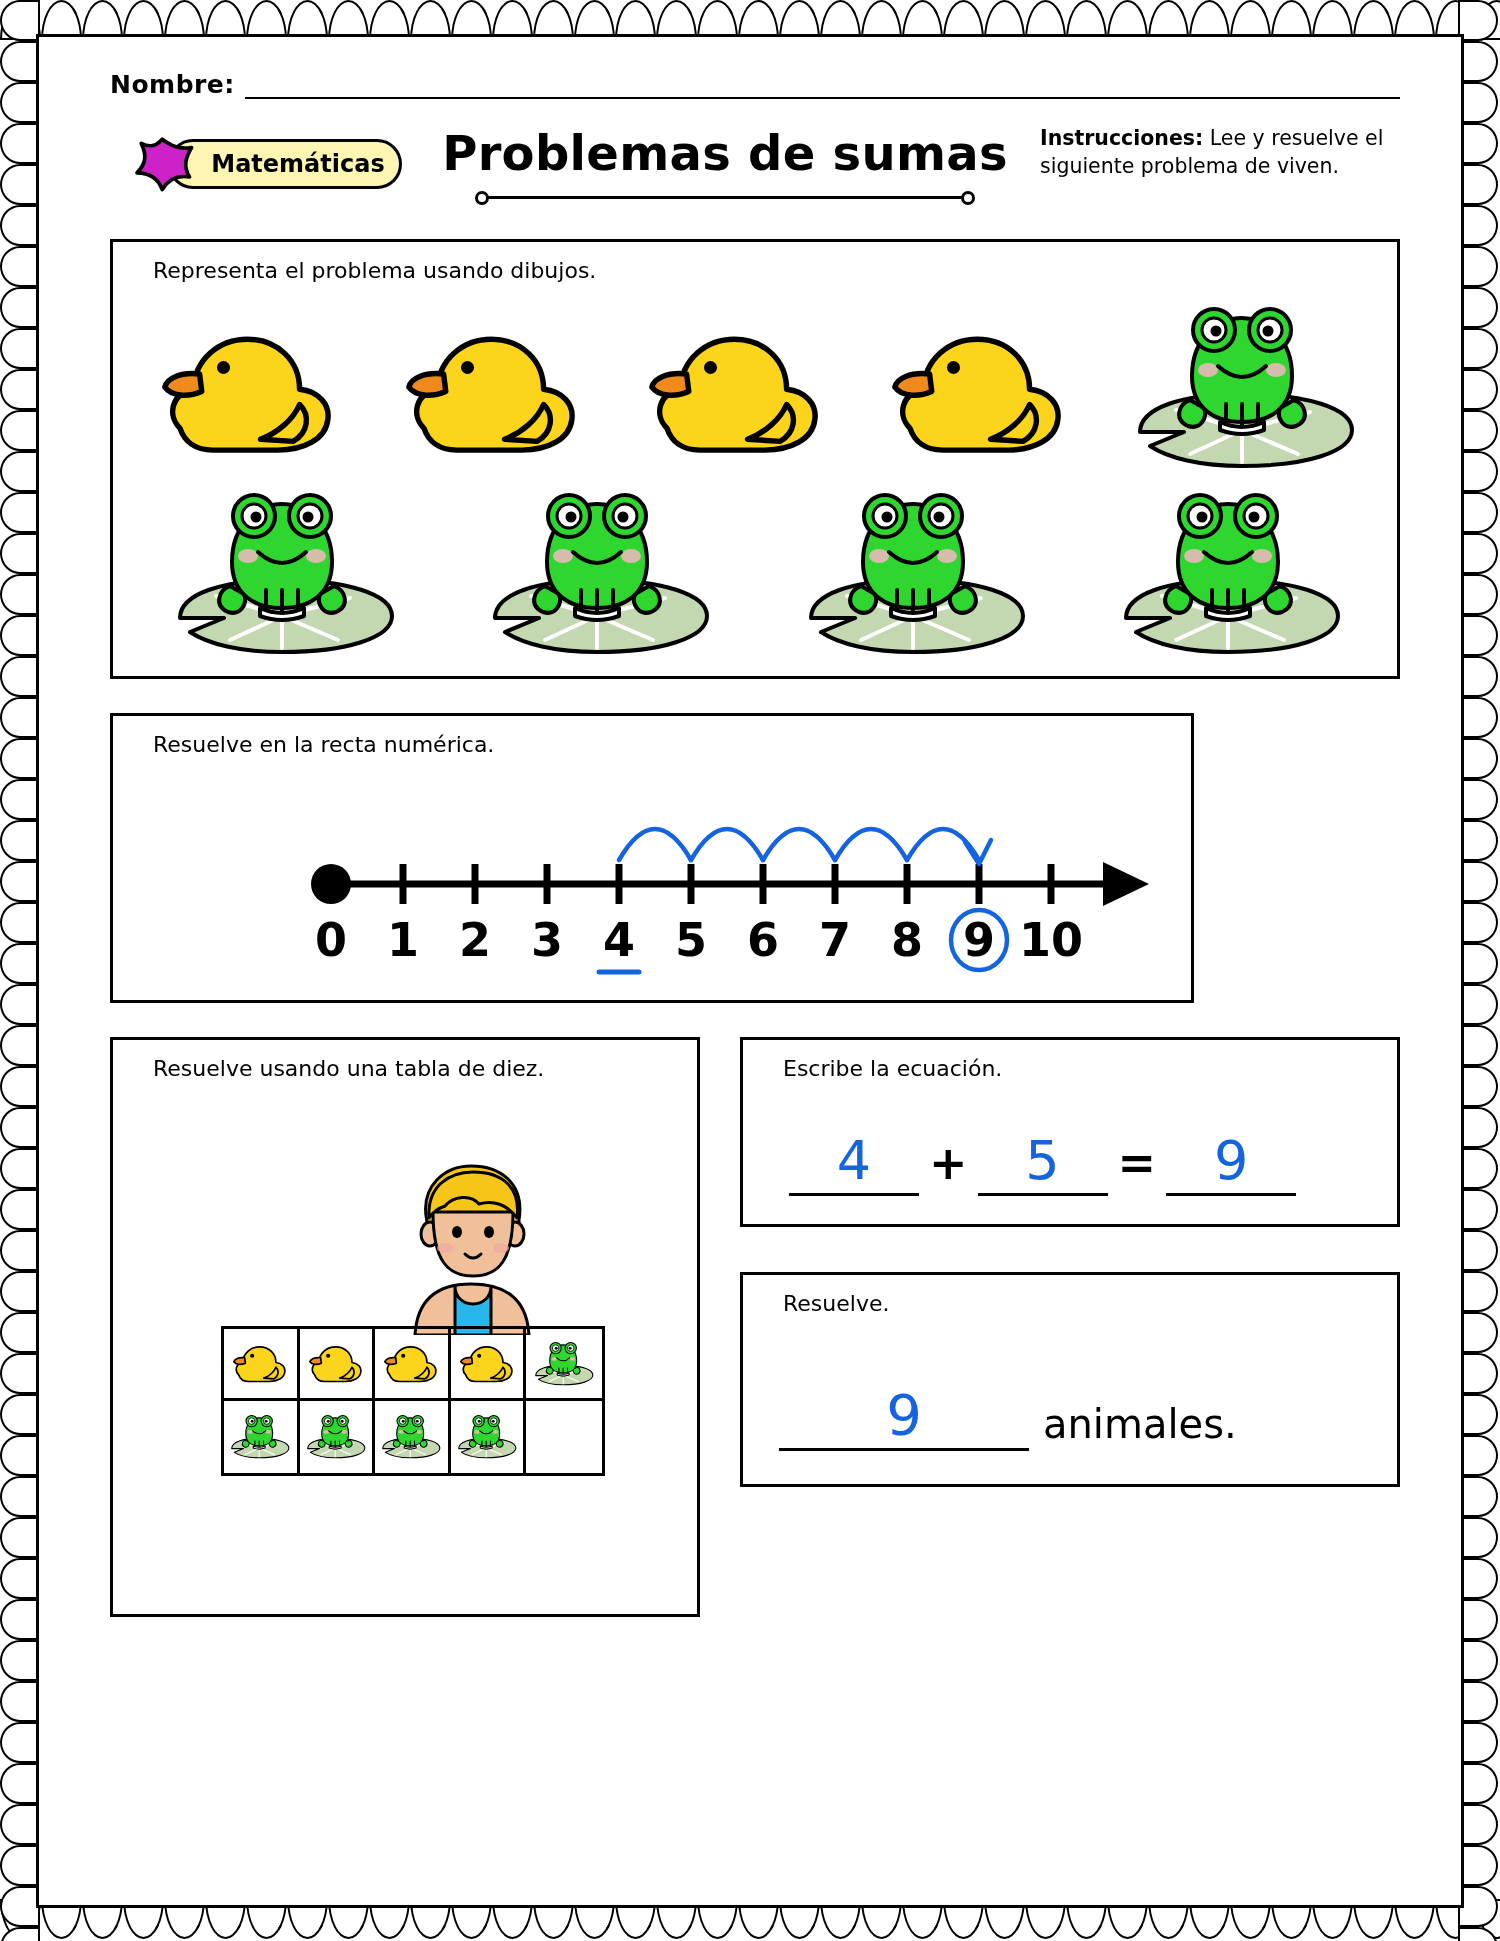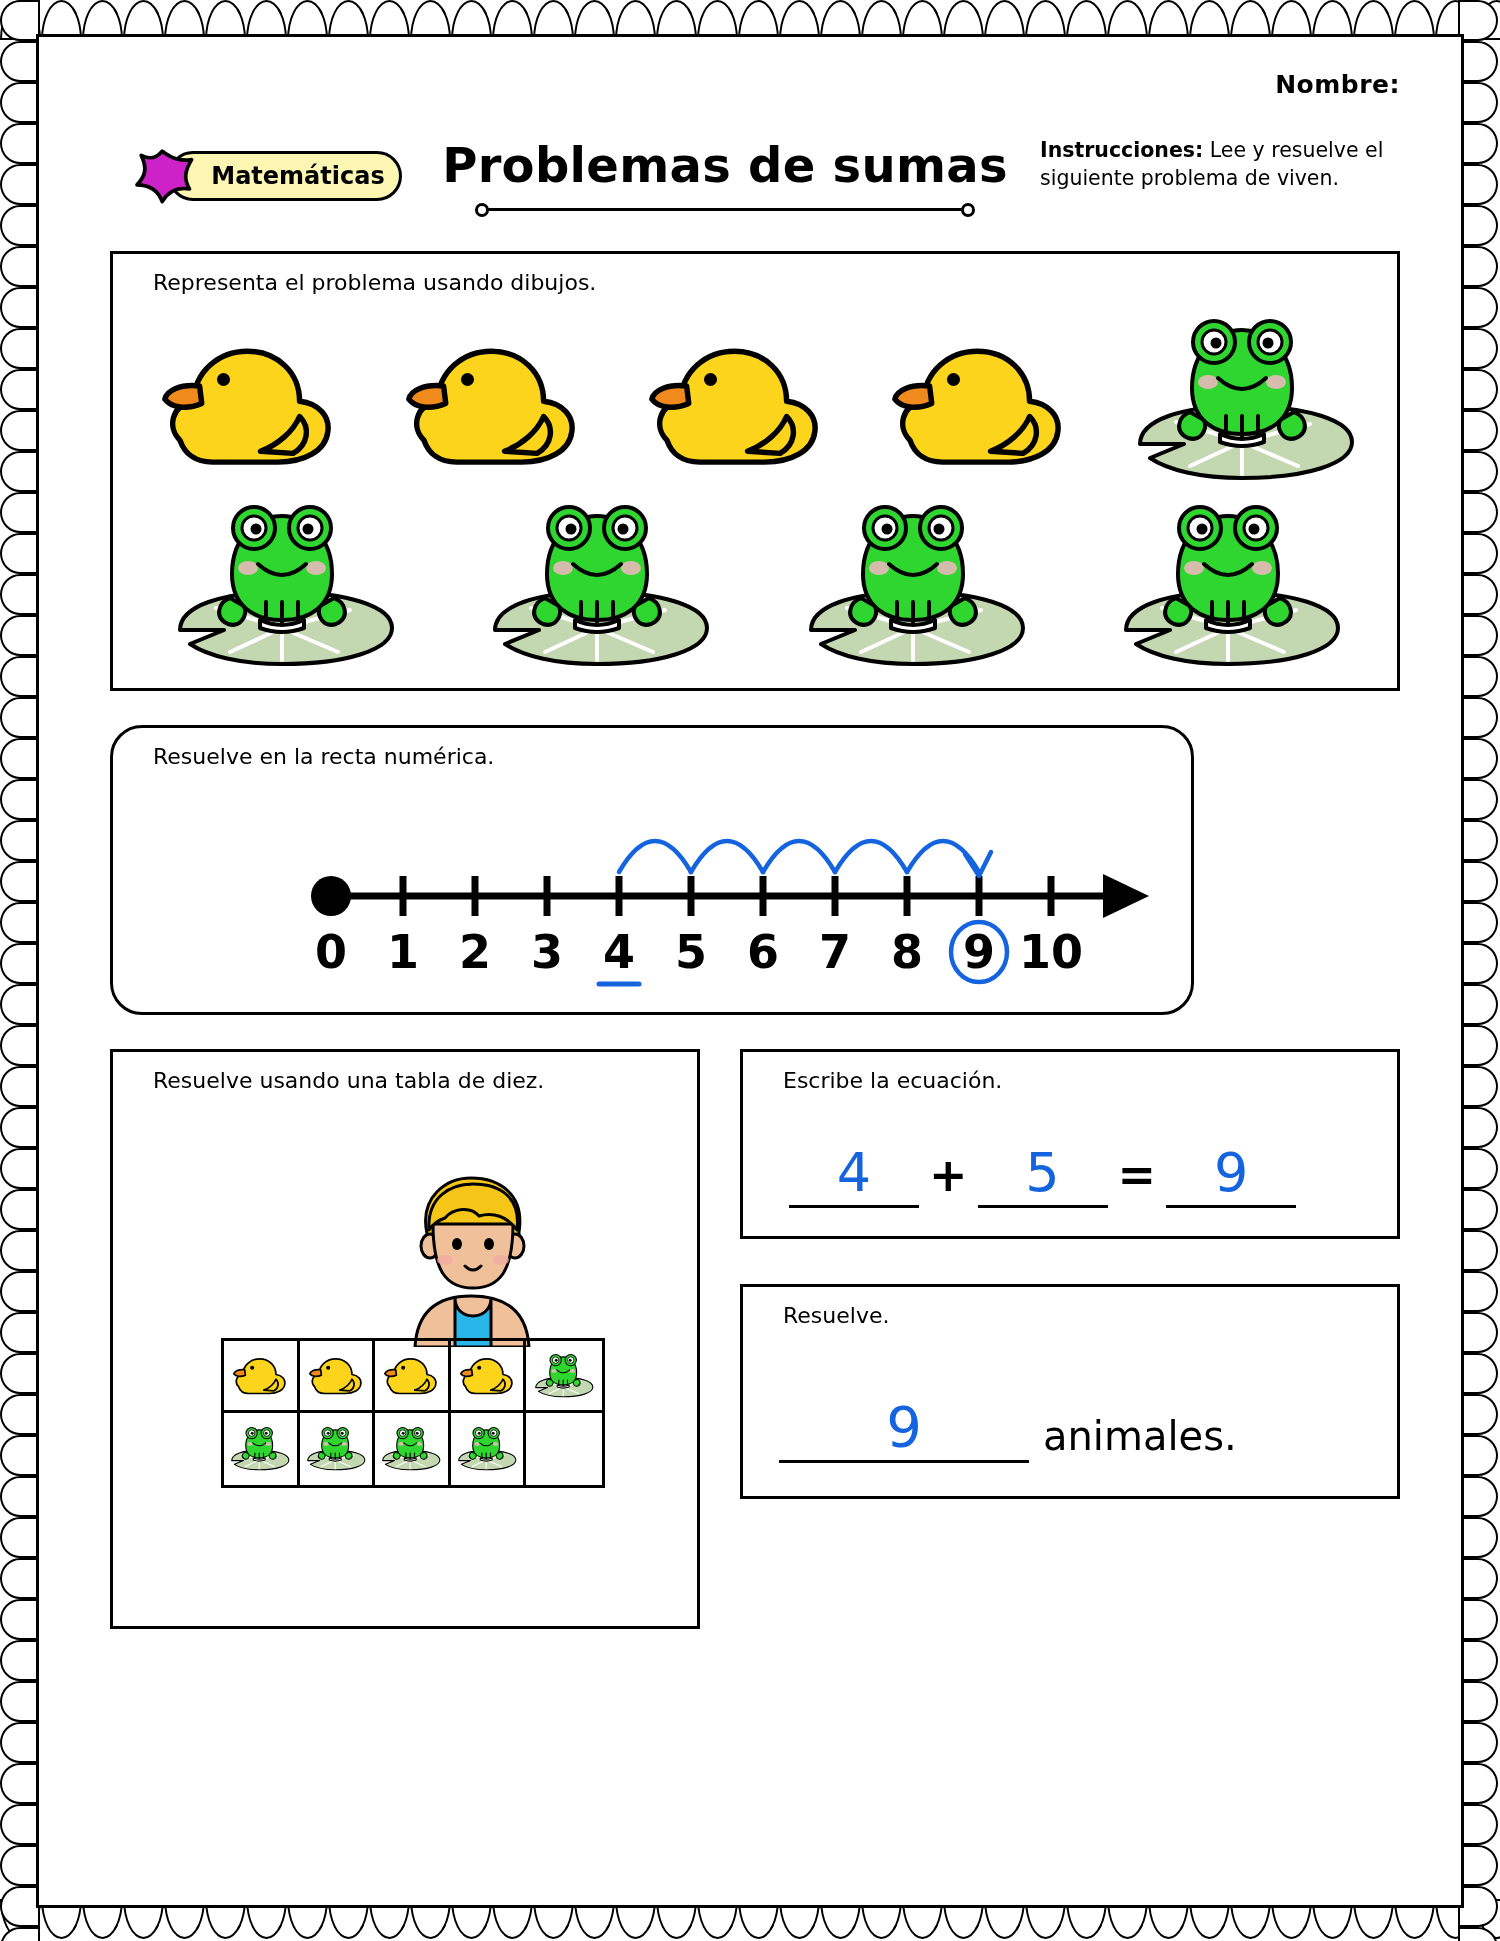--- a/index.html
+++ b/index.html
@@ -61,21 +61,20 @@
     left: 110px;
     top: 70px;
     width: 1290px;
   }
 
   
   .name-row {
     display: flex;
     align-items: flex-end;
     gap: 10px;
-    flex-direction: column;
   }
   .name-label {
     font-family: "DejaVu Sans", sans-serif;
     font-weight: bold;
     font-size: 25px;
     letter-spacing: .5px;
     color: #000;
     white-space: nowrap;
   }
   .name-line {
@@ -227,21 +226,20 @@
     width: 1262px;
     display: flex;
     align-items: flex-end;
     justify-content: space-around;
   }
 
   #numberline-box {
     margin-top: 34px;
     width: 1084px;
     height: 290px;
-    border-radius: 32px;
   }
   #tenframe-box {
     position: absolute;
     left: 0; top: 0;
     width: 590px;
     height: 580px;
     text-decoration: underline;
   }
   #equation-box {
     position: absolute;

